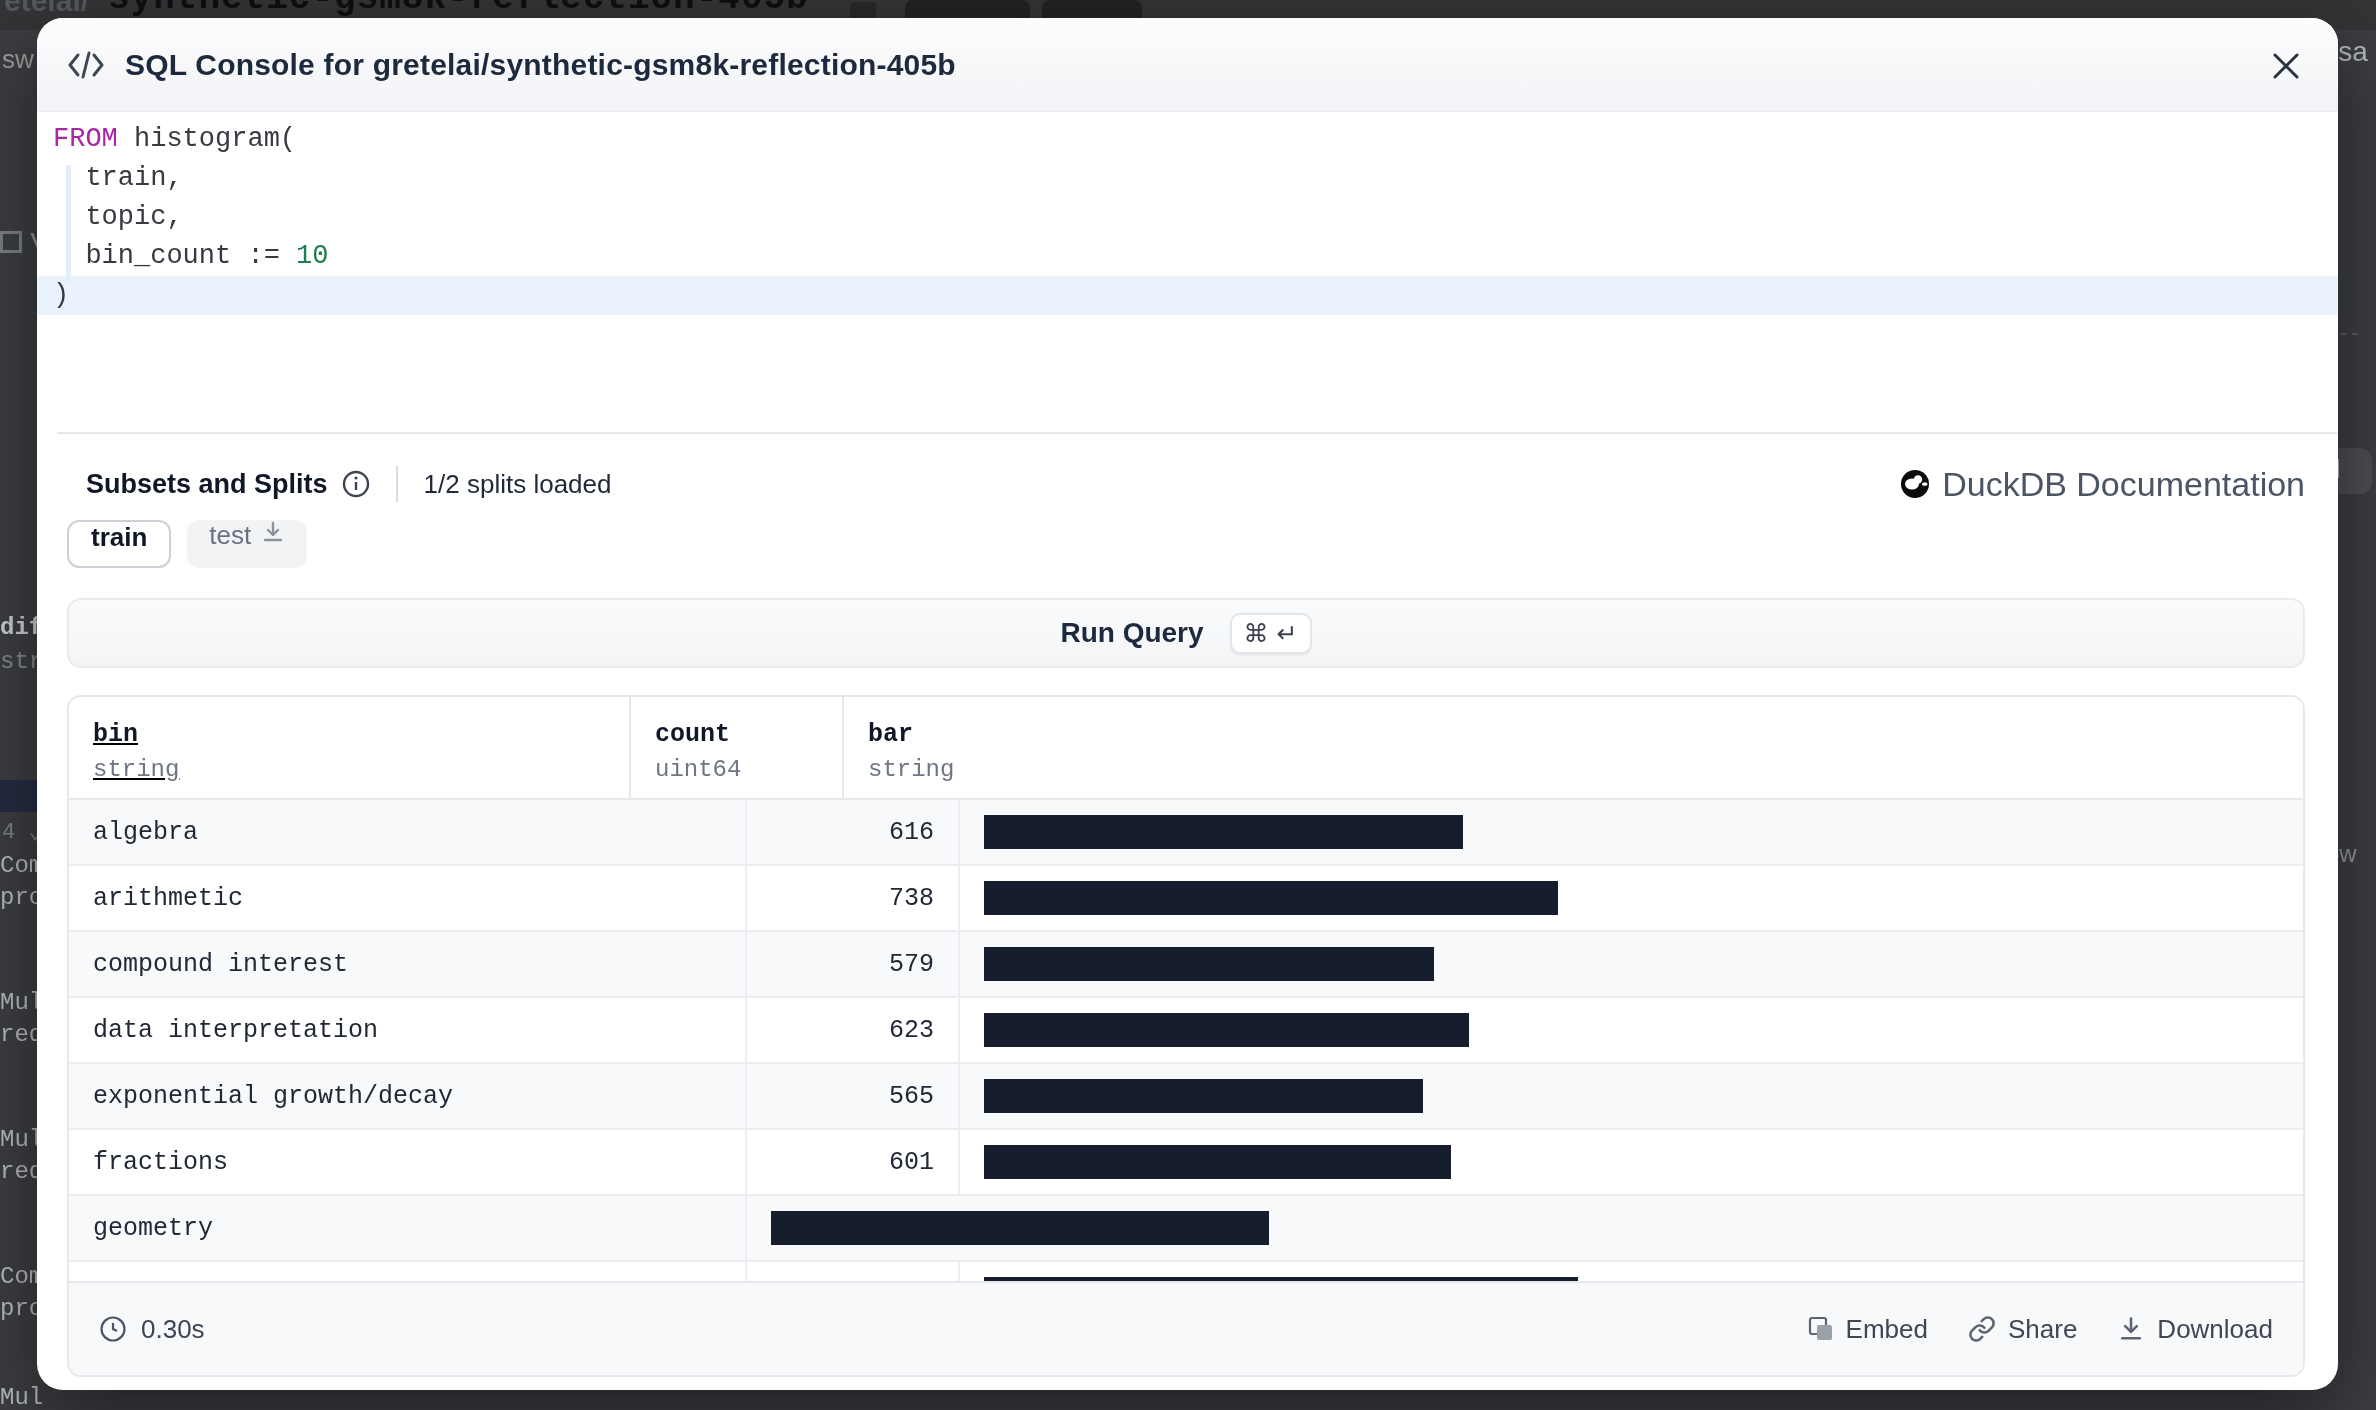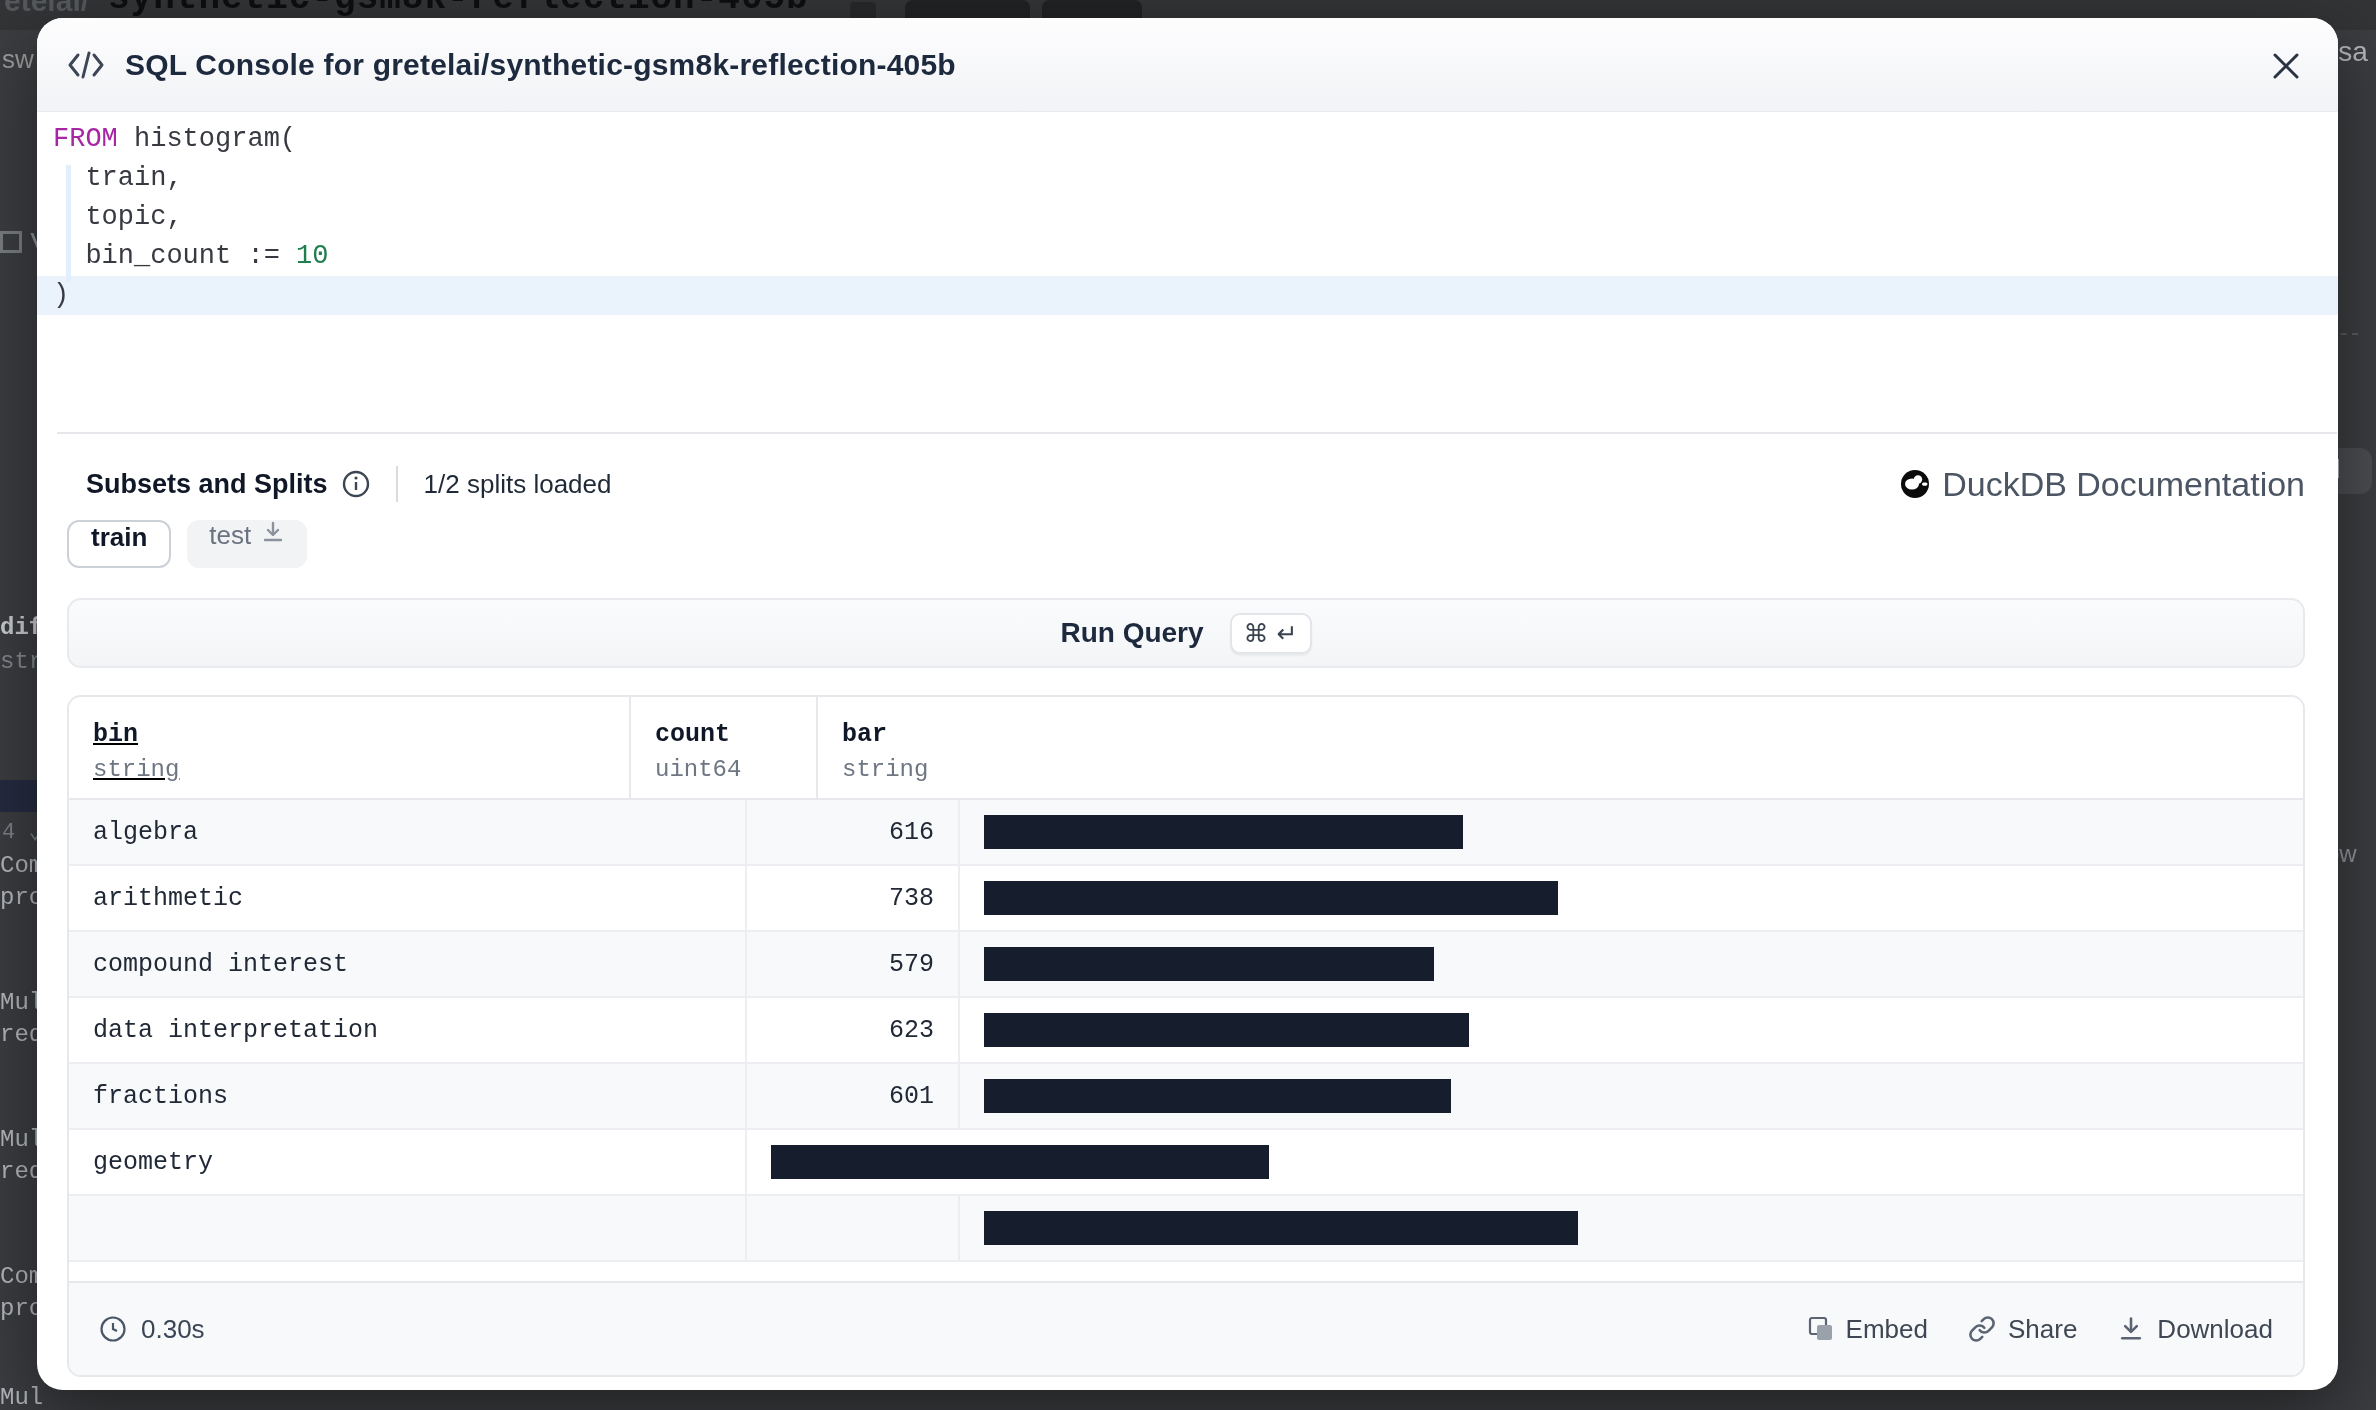--- a/index.html
+++ b/index.html
@@ -55,21 +55,21 @@
   .run-query-label { font-size:28px; font-weight:bold; color:#1d2a3e; }
   .kbd { display:flex; align-items:center; gap:8px; background:#fff; border:2px solid #e2e5e9; border-radius:10px; padding:4px 12px; box-shadow:0 2px 2px rgba(0,0,0,.05); font-size:25px; color:#3b4350; }
 
   
   .results { position:absolute; left:30px; top:677px; width:2238px; height:682px; border:2px solid #e6e8ec; border-radius:14px; overflow:hidden; background:#fff; }
   .thead { display:flex; height:103px; border-bottom:2px solid #e6e8ec; background:#fff; }
   .th { padding:20px 0 0 24px; font-family:"Liberation Mono", monospace; }
   .th .col-name { font-size:25px; font-weight:bold; color:#101827; line-height:36px; }
   .th .col-type { font-size:24px; color:#6e7682; line-height:34px; }
   .col-bin { width:562px; border-right:2px solid #e6e8ec;text-decoration:underline; }
-  .col-count { width:187px; border-right:2px solid #e6e8ec; }
+  .col-count { width:213px; border-right:2px solid #e6e8ec; }
   .col-bar { flex:1; }
   .tbody { height:481px; overflow:hidden; }
   .trow { display:flex; height:66px; border-bottom:2px solid #eceef1; background:#fff; }
   .trow:nth-child(odd) { background:#f8f9fb; }
   .cell { font-family:"Liberation Mono", monospace; font-size:25px; color:#212936; display:flex; align-items:center; }
   .cell.bin { width:678px; padding-left:24px; border-right:2px solid #eceef1; }
   .cell.count { width:213px; padding-right:24px; border-right:2px solid #eceef1; justify-content:flex-end; }
   .cell.bar { flex:1; padding-left:24px; }
   .bar-fill { height:34px; background:var(--bar,#161e2d); }
   .tfooter { height:94px; background:#f8f9fa; border-top:2px solid #e6e8ec; display:flex; align-items:center; justify-content:space-between; padding:0 30px; }
@@ -228,20 +228,27 @@
         <div class="cell count">579</div>
         <div class="cell bar">
             <div class="bar-fill" style="width: 450px;"></div>
           </div>
       </div>
       <div class="trow">
         <div class="cell bin">data interpretation</div>
         <div class="cell count">623</div>
         <div class="cell bar">
             <div class="bar-fill" style="width: 485px;"></div>
+          </div>
+      </div>
+      <div class="trow">
+        <div class="cell bin">exponential growth/decay</div>
+        <div class="cell count">565</div>
+        <div class="cell bar">
+            <div class="bar-fill" style="width: 439px;"></div>
           </div>
       </div>
       <div class="trow">
         <div class="cell bin">fractions</div>
         <div class="cell count">601</div>
         <div class="cell bar">
             <div class="bar-fill" style="width: 467px;"></div>
           </div>
       </div>
       <div class="trow">

